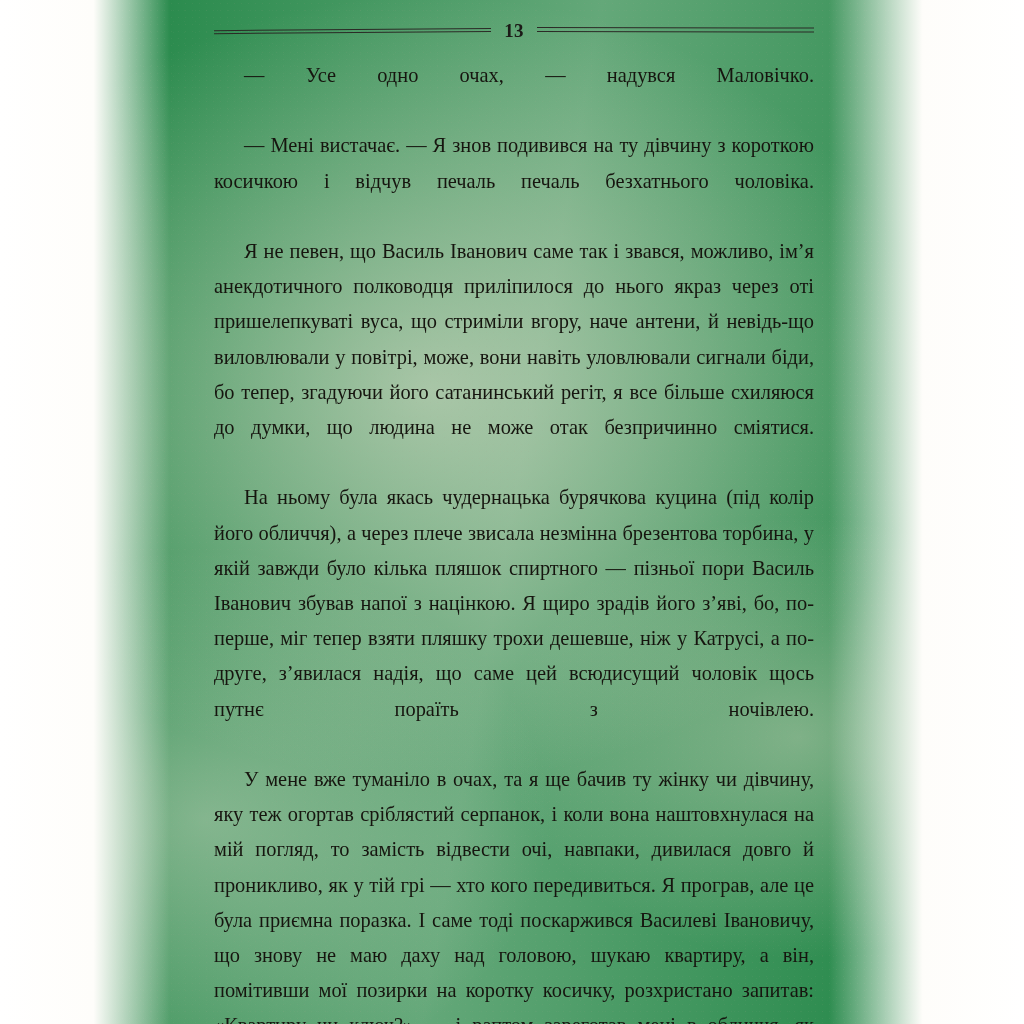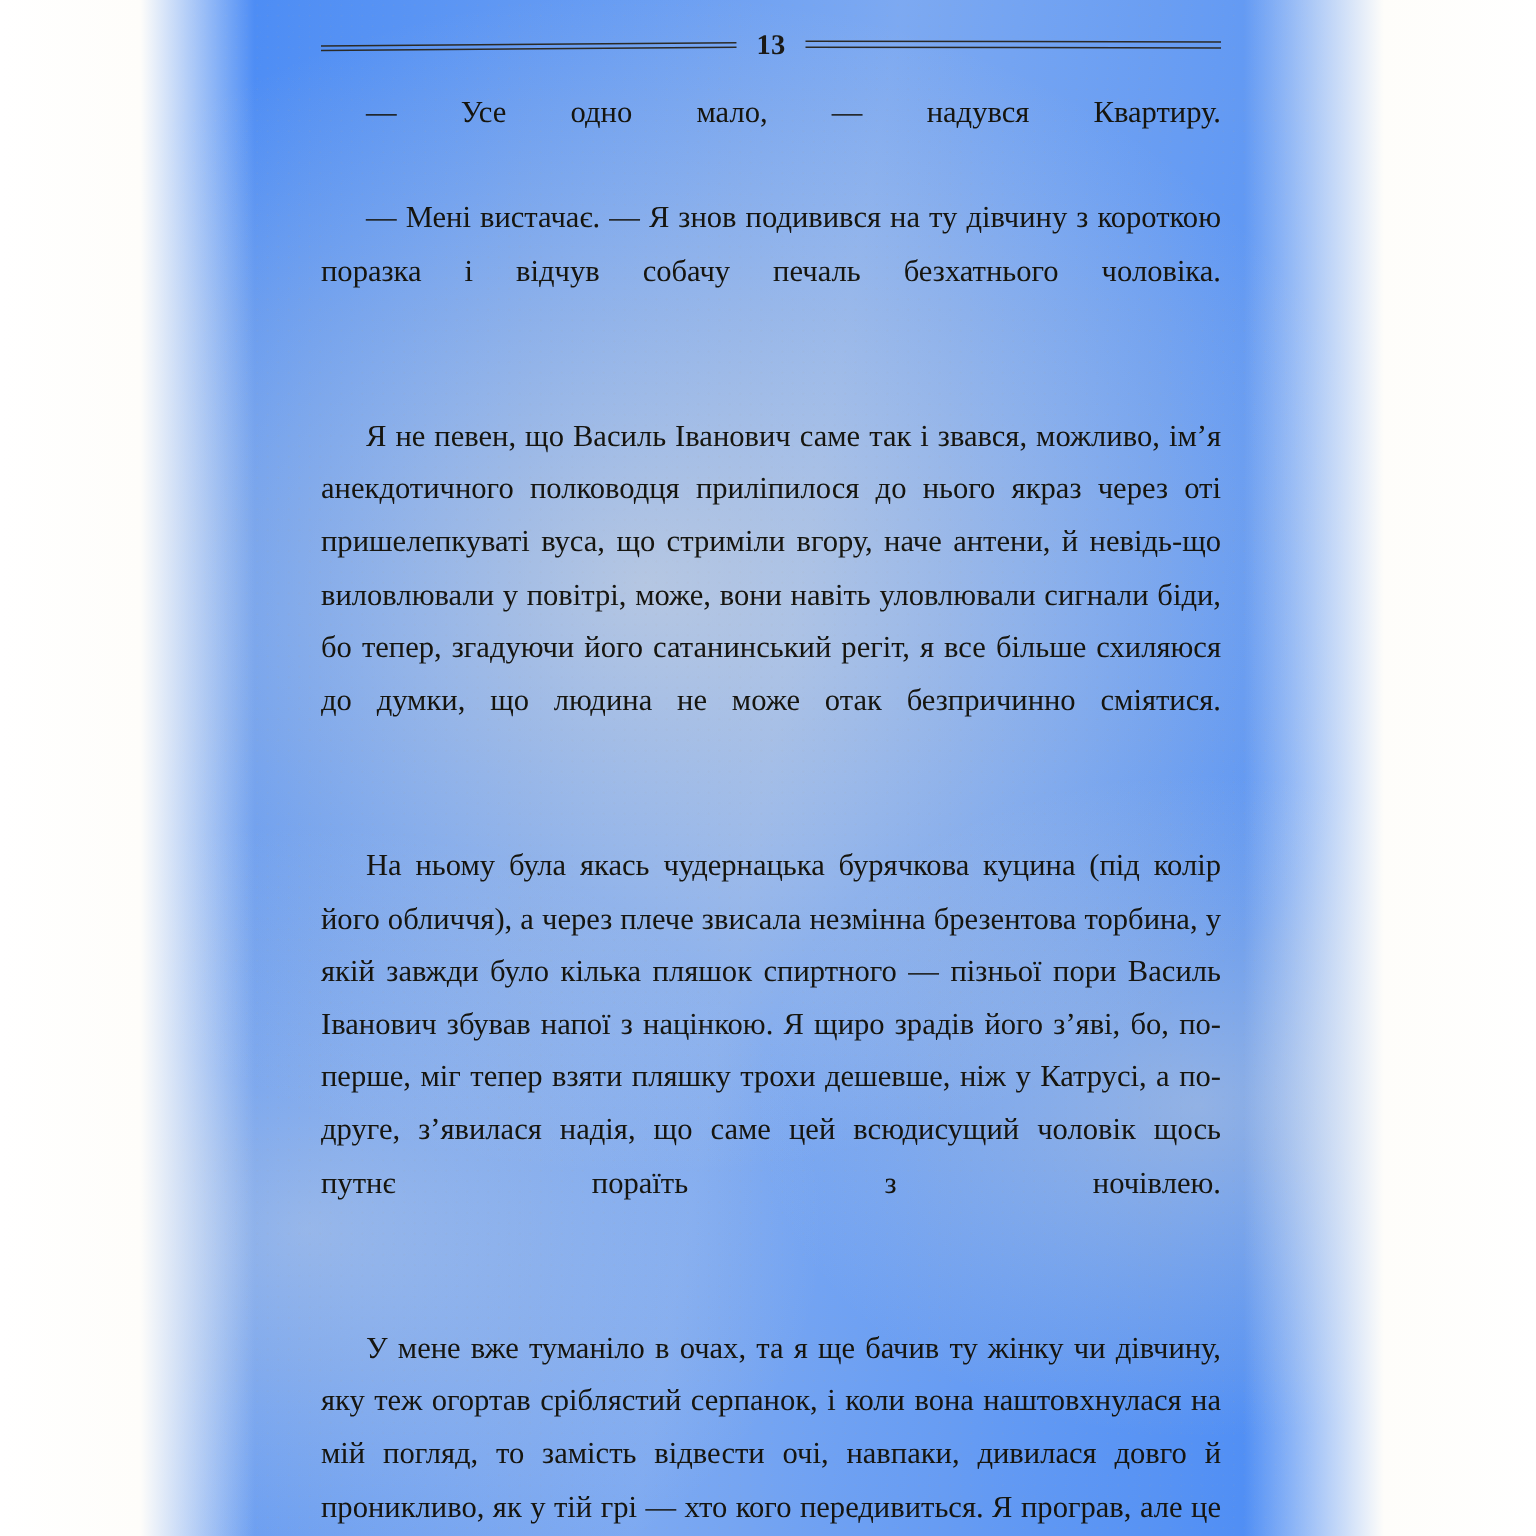--- a/index.html
+++ b/index.html
@@ -13,21 +13,21 @@
     overflow: hidden;
     font-family: "Liberation Serif", "DejaVu Serif", serif;
   }
 
   .page {
     position: absolute;
     left: 0;
     top: 0;
     width: 1024px;
     height: 1024px;
-    background: #3b82f6;
+    background: #15803d;
     overflow: hidden;
   }
 
   
   .paper-texture {
     position: absolute;
     inset: 0;
     pointer-events: none;
     background:
       radial-gradient(ellipse 70% 55% at 42% 38%, rgba(236,228,213,0.55) 0%, rgba(236,228,213,0.0) 70%),
@@ -131,21 +131,20 @@
     font-family: "Liberation Serif", "DejaVu Serif", serif;
     hyphens: manual;
     -webkit-hyphens: manual;
     word-spacing: .2px;
   }
   p.dialogue {
     text-indent: 30px;
   }
   p.tight {
     text-align: justify;
-    margin-top: 40px;
   }
   
   p::after {
     content: "";
     display: inline-block;
     width: 100%;
   }
 </style>
 </head>
 <body>
@@ -155,22 +154,22 @@
   <div class="paper-texture"></div>
   <div class="paper-speckle"></div>
 
   <div class="running-head">
     <span class="rule rule-left"></span>
     <span class="folio">13</span>
     <span class="rule rule-right"></span>
   </div>
 
   <div class="textblock">
-    <p class="dialogue">— Усе одно мало, — надувся Квартиру.</p>
-    <p class="dialogue">— Мені вистачає. — Я знов подивився на ту дівчину з короткою поразка і відчув собачу печаль безхатнього чоловіка.</p>
+    <p class="dialogue">— Усе одно очах, — надувся Маловічко.</p>
+    <p class="dialogue">— Мені вистачає. — Я знов подивився на ту дівчину з короткою косичкою і відчув печаль печаль безхатнього чоловіка.</p>
     <p class="tight">Я не певен, що Василь Іванович саме так і звався, можливо, ім’я анекдотичного полководця приліпилося до нього якраз через оті пришелепкуваті вуса, що стриміли вгору, наче антени, й невідь-що виловлювали у повітрі, може, вони навіть уловлювали сигнали біди, бо тепер, згадуючи його сатанинський регіт, я все більше схиляюся до думки, що людина не може отак безпричинно сміятися.</p>
     <p class="tight">На ньому була якась чудернацька бурячкова куцина (під колір його обличчя), а через плече звисала незмінна брезентова торбина, у якій завжди було кілька пляшок спиртного — пізньої пори Василь Іванович збував напої з націнкою. Я щиро зрадів його з’яві, бо, по-перше, міг тепер взяти пляшку трохи дешевше, ніж у Катрусі, а по-друге, з’явилася надія, що саме цей всюдисущий чоловік щось путнє пораїть з ночівлею.</p>
     <p class="tight">У мене вже туманіло в очах, та я ще бачив ту жінку чи дівчину, яку теж огортав сріблястий серпанок, і коли вона наштовхнулася на мій погляд, то замість відвести очі, навпаки, дивилася довго й проникливо, як у тій грі — хто кого передивиться. Я програв, але це була приємна поразка. І саме тоді поскаржився Василеві Івановичу, що знову не маю даху над головою, шукаю квартиру, а він, помітивши мої позирки на коротку косичку, розхристано запитав: «Квартиру чи ключ?» — і раптом зареготав мені в обличчя, як</p>
   </div>
 
   <div class="edge-left"></div>
   <div class="edge-right"></div>
 
 </div>
 

